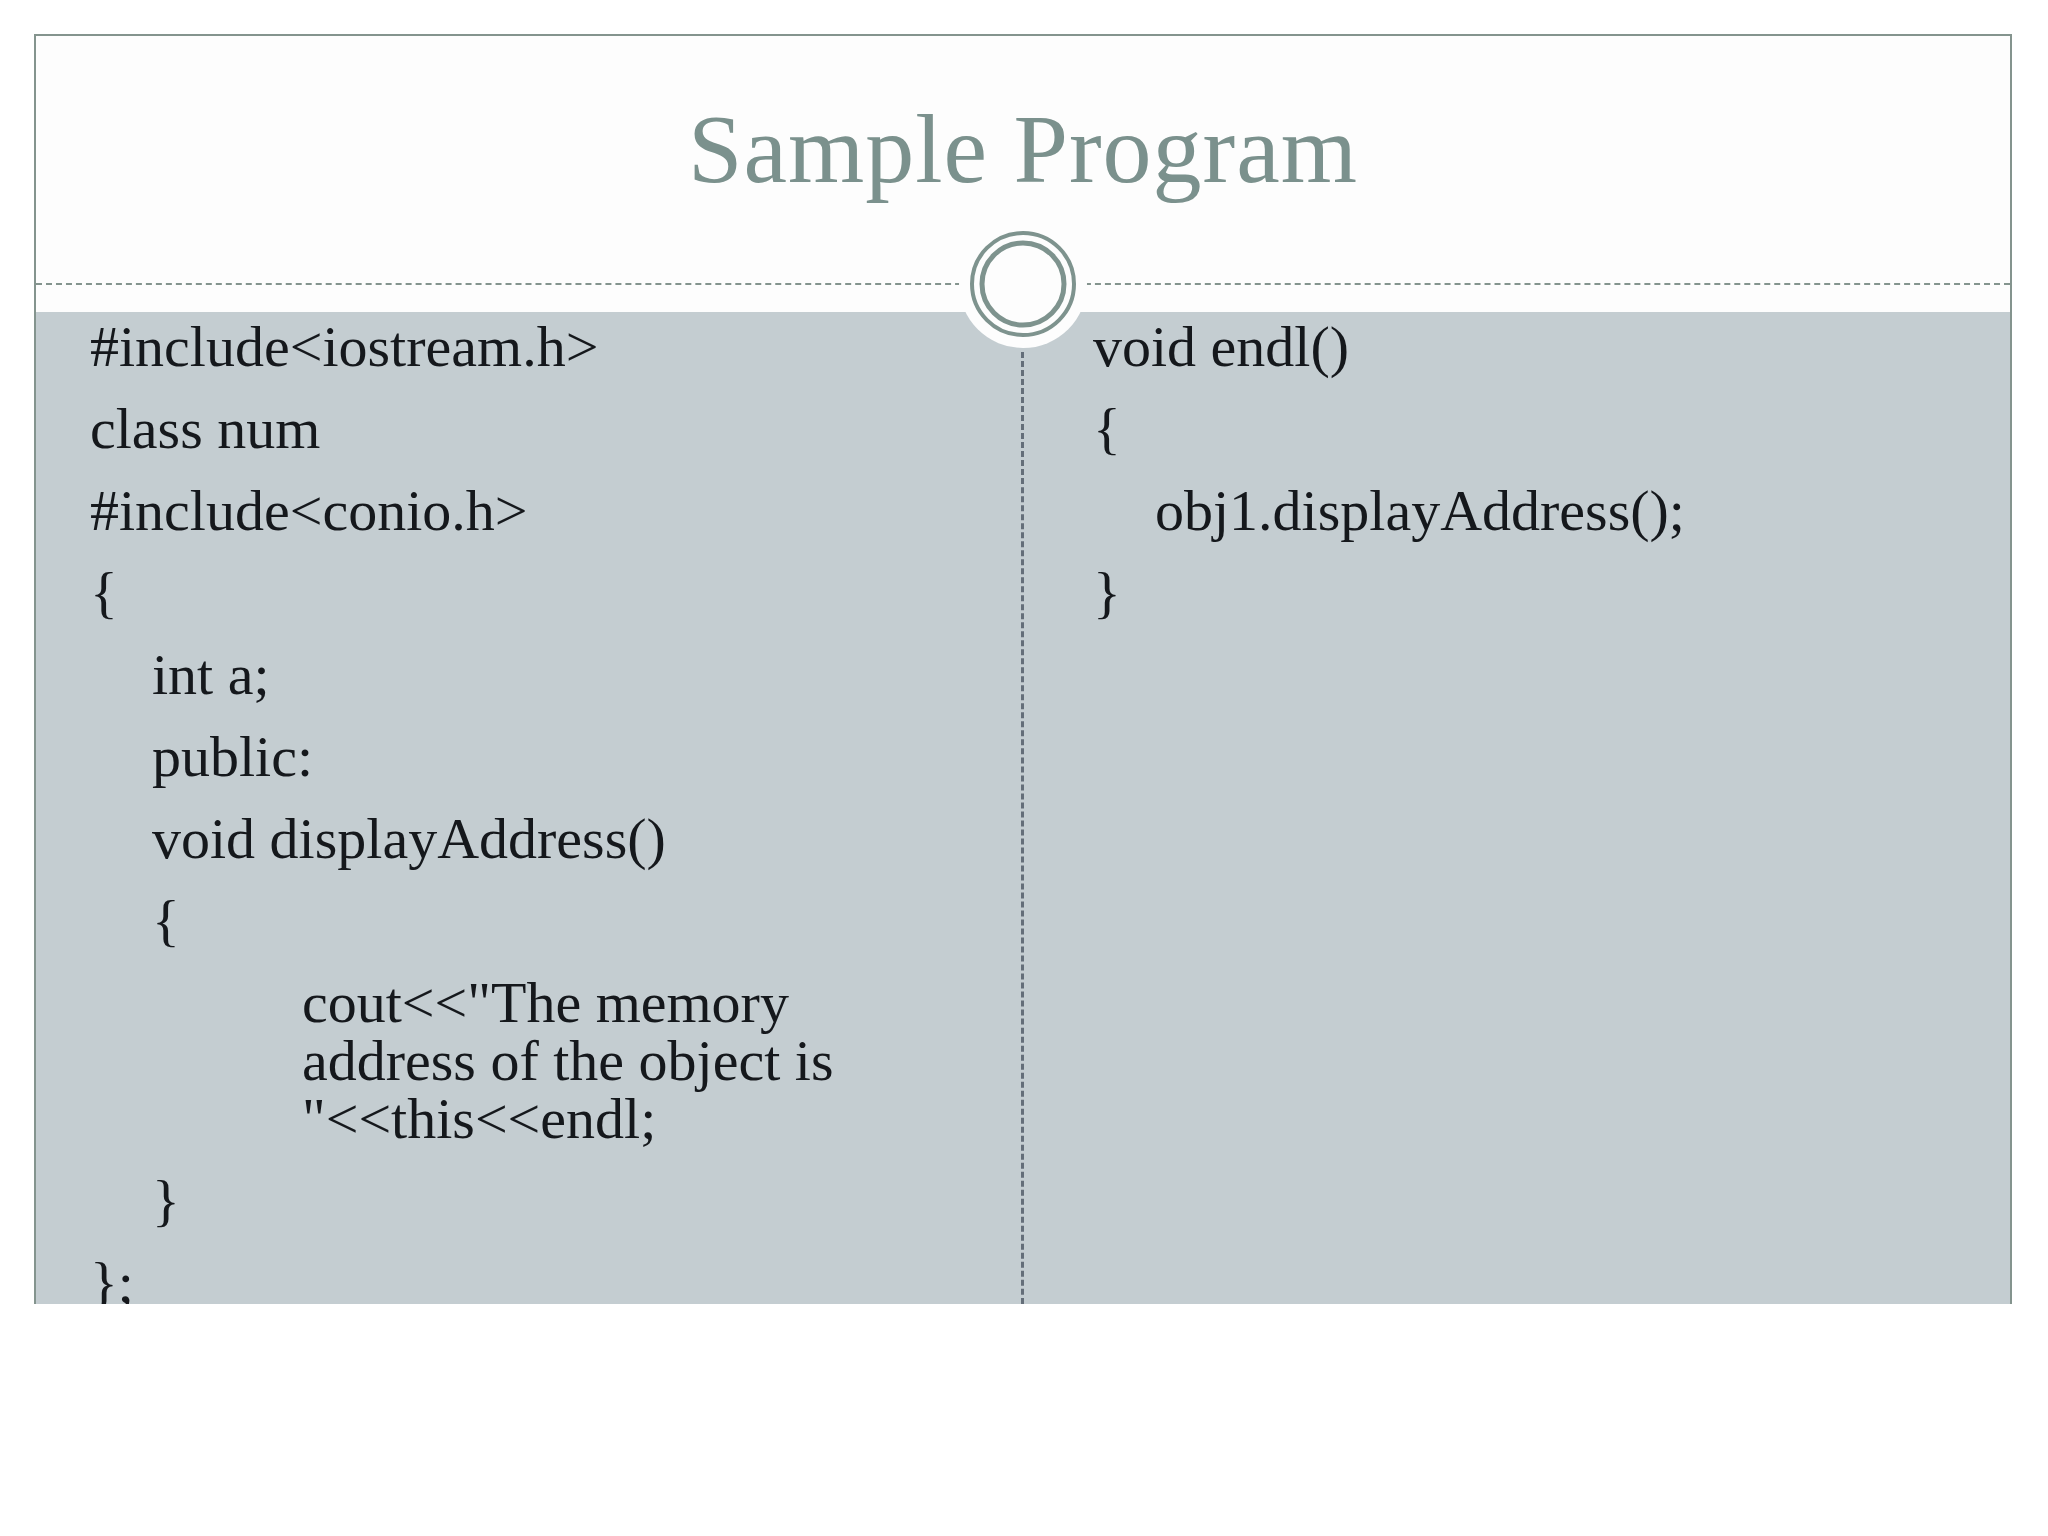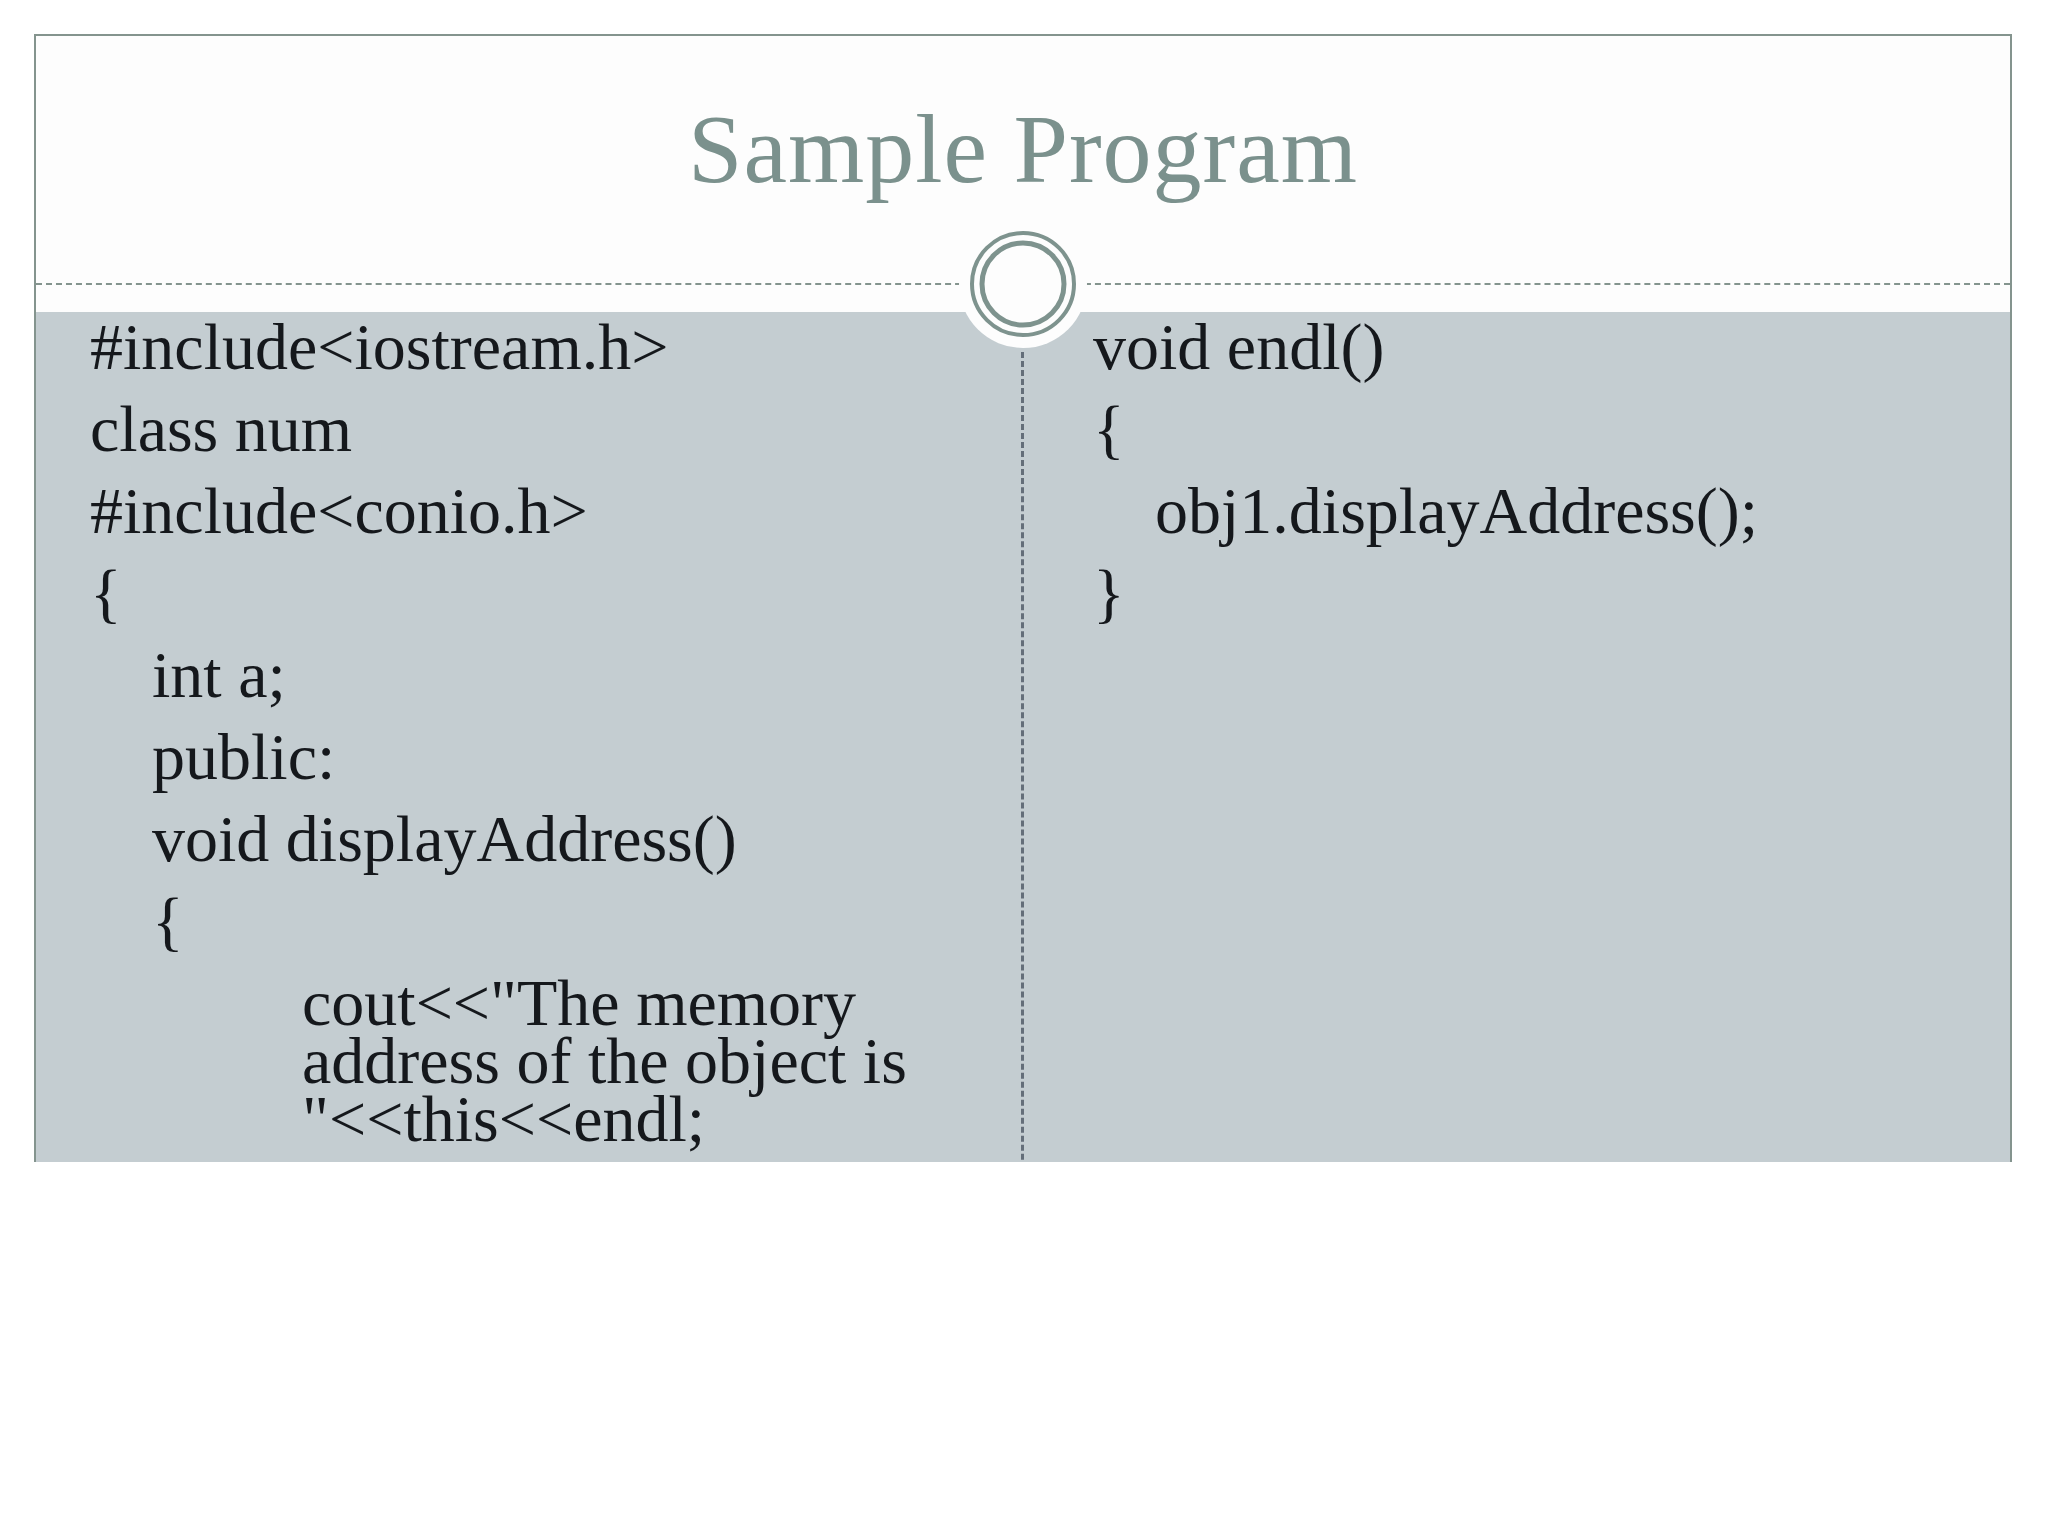--- a/index.html
+++ b/index.html
@@ -1,17 +1,17 @@
 <!DOCTYPE html>
 <html><head>
 <meta charset="utf-8">
 <style>
   html,body { margin:0; padding:0; background:#ffffff; }
   .canvas {
-    position:relative; width:2048px; height:1162px;
+    position:relative; width:2048px; height:1304px;
     background:#ffffff; overflow:hidden;
     font-family:"Liberation Serif", serif;
   }
   .slide {
     position:absolute; left:34px; top:34px;
     width:1978px; height:1468px;
     border:2px solid #84948e; background:#fdfdfd;
     box-sizing:border-box;
   }
   .slide-inner { position:absolute; inset:0; }
@@ -34,21 +34,21 @@
     border-left:3px dashed #646e79;
   }
   .ornament {
     position:absolute; left:917px; top:178px; width:140px; height:140px;
   }
   .code-col { position:absolute; top:6px; }
   .code-col-left  { left:54px;  width:900px; }
   .code-col-right { left:1057px; width:880px; }
   .code-line {
     font-family:"Liberation Serif", serif;
-    font-size:66px; line-height:58px; color:#15181c;
+    font-size:58px; line-height:58px; color:#15181c;
     margin:0 0 24px 0; white-space:pre;
   }
   .code-line.tight { margin-bottom:0; }
   .code-line.i1 { margin-left:62px; }
   .code-line.i2 { margin-left:212px; }
   .footer-bar {
     position:absolute; left:0; right:0; bottom:0; height:72px;
     background:#8ba7a2; border-top:2px solid #dde4e5; box-sizing:content-box;
   }
 </style>

